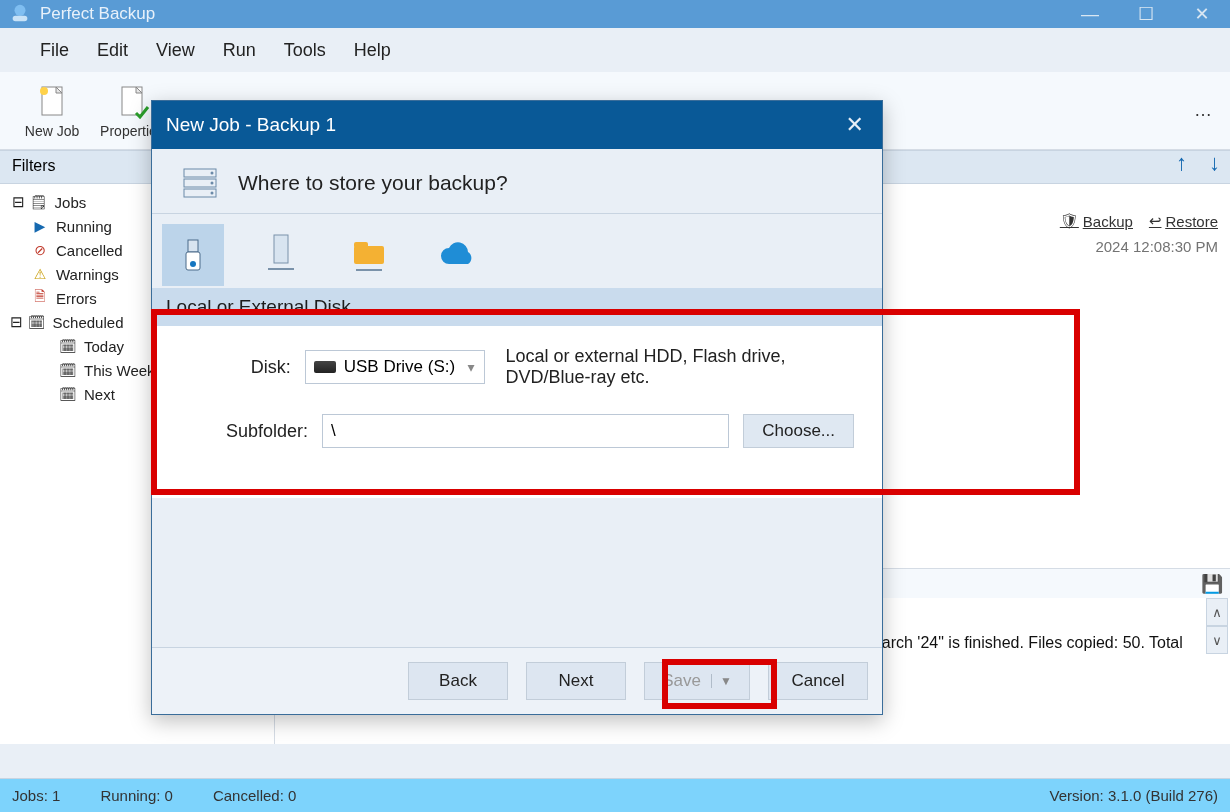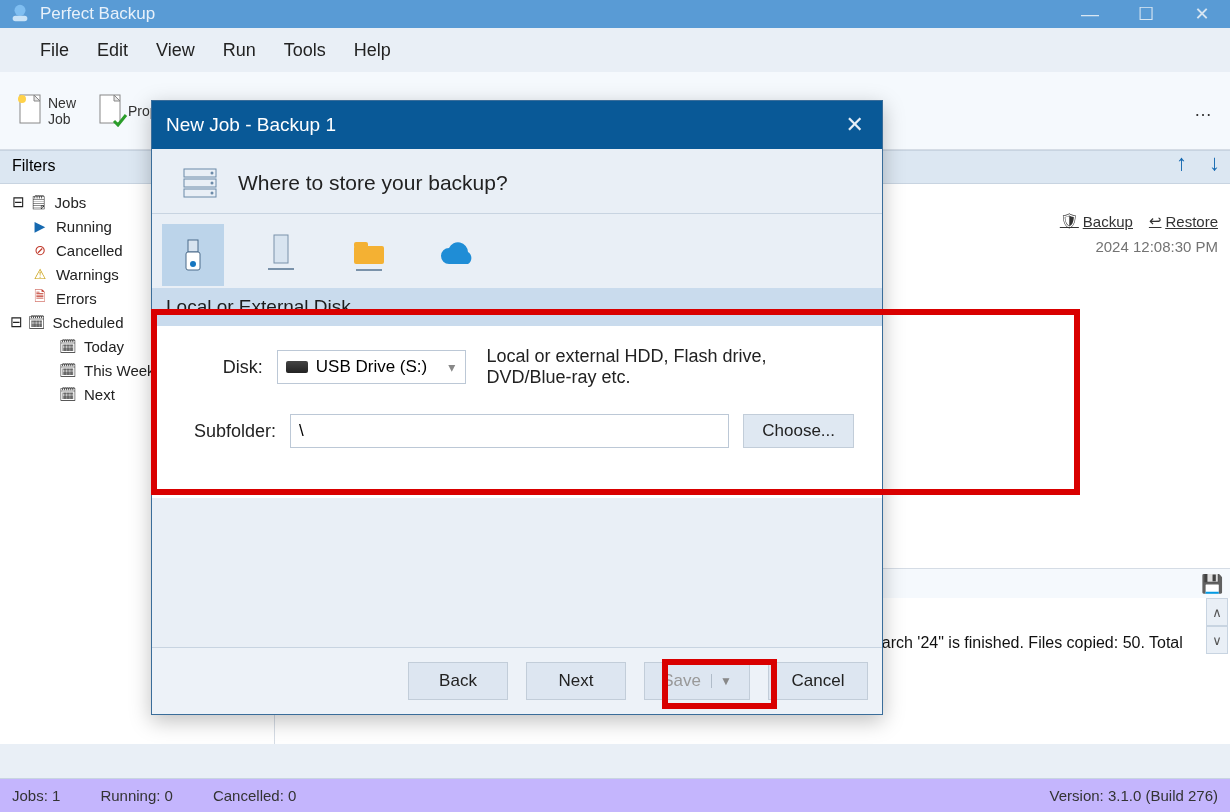--- a/index.html
+++ b/index.html
@@ -49,21 +49,21 @@
   .menubar span { padding: 6px 12px; cursor: pointer; }
   .toolbar {
     background: #f5f9fd;
     height: 78px;
     display: flex;
     align-items: center;
     padding-left: 12px;
     border-bottom: 1px solid #d5dce5;
   }
   .toolbar .tb-btn {
-    display: flex; flex-direction: row; align-items: center;
+    display: flex; flex-direction: column; align-items: center;
     width: 80px; cursor: pointer;
     font-size: 14px; color: #333;
   }
   .toolbar .tb-icon { width: 36px; height: 36px; margin-bottom: 4px; }
   .toolbar .ellipsis { margin-left: auto; padding-right: 18px; font-size: 18px; color: #333; }
   .filters-hdr {
     background: #dce7f2;
     height: 34px;
     padding: 6px 12px;
     font-size: 16px;
@@ -159,21 +159,21 @@
   }
   .search-bar input {
     border: none; outline: none; flex: 1;
     font-size: 15px; color: #666;
     background: transparent;
   }
   .statusbar {
     position: absolute;
     bottom: 0; left: 0; right: 0;
     height: 34px;
-    background: #c4b5fd;
+    background: #7dd3fc;
     border-top: 1px solid #c8d4e1;
     display: flex; align-items: center;
     font-size: 15px; color: #333;
     padding: 0 12px;
   }
   .statusbar > span { margin-right: 40px; }
   .statusbar .version { margin-left: auto; margin-right: 0; }
 
   
   .dialog {
@@ -225,21 +225,21 @@
     background: #bcd4ea;
   }
   .section-header {
     background: #c9dbed;
     padding: 8px 14px;
     font-size: 19px;
     color: #1c1c1c;
   }
   .form-area {
     background: #fff;
-    padding: 20px 28px 24px 32px;
+    padding: 20px 28px 24px 64px;
   }
   .form-row {
     display: flex; align-items: center;
     margin-bottom: 26px;
   }
   .form-row label {
     width: 106px; text-align: right;
     font-size: 18px; color: #222;
     padding-right: 14px;
   }

